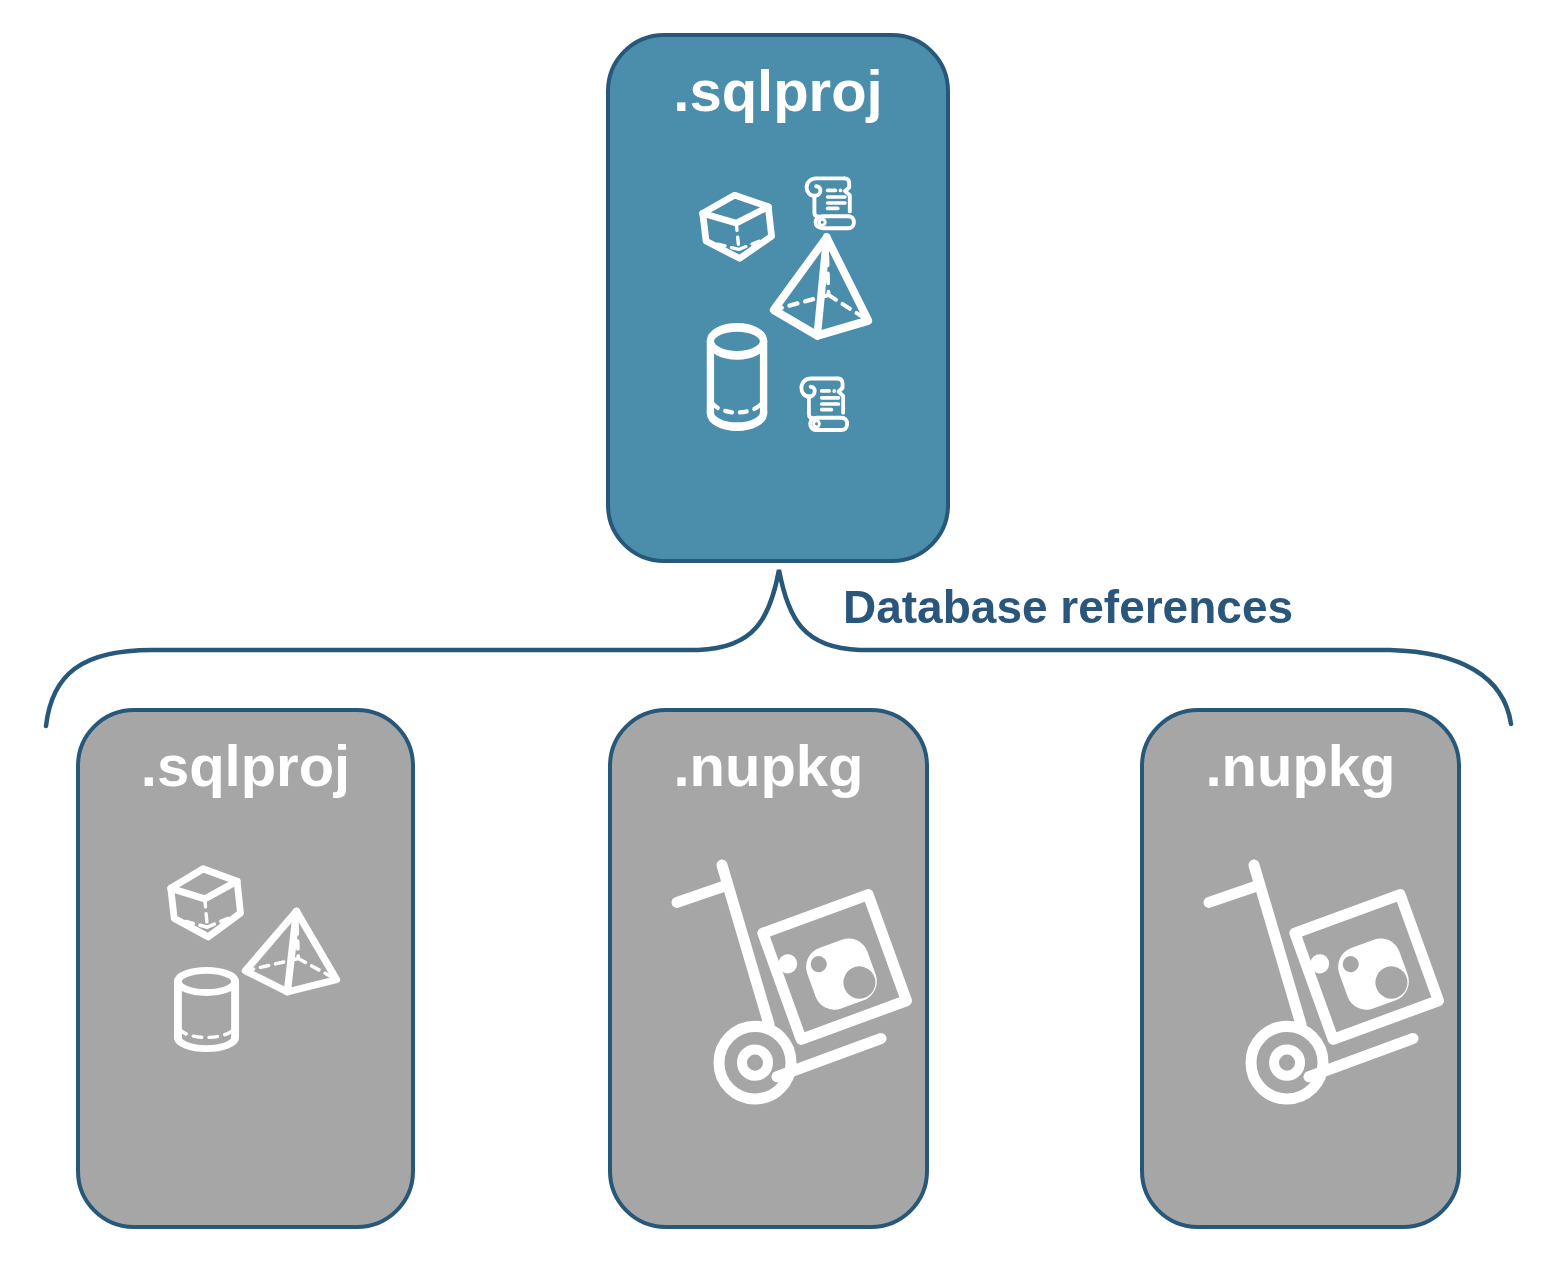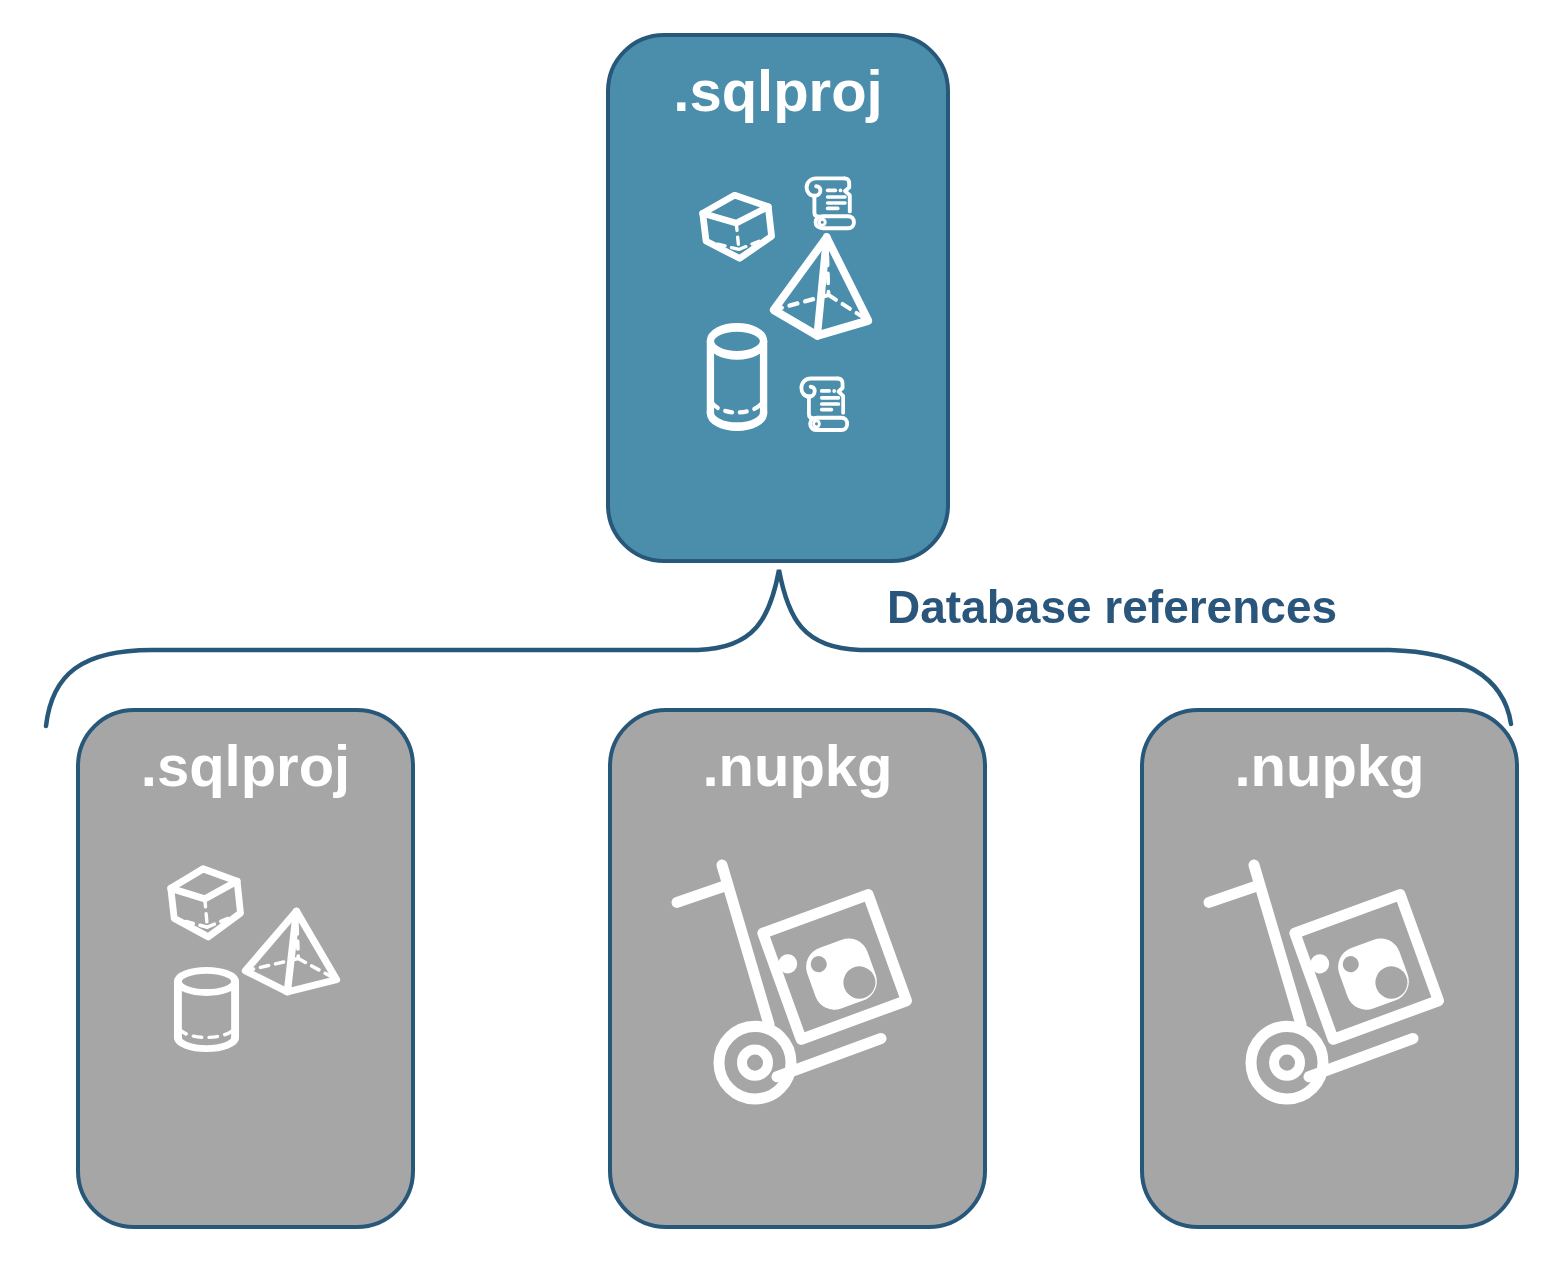--- a/index.html
+++ b/index.html
@@ -12,21 +12,21 @@
     overflow: hidden;
   }
   .card {
     position: absolute;
     box-sizing: border-box;
     border: 4px solid #27587A;
     border-radius: 58px;
     text-align: center;
   }
   .card.main  { left: 606px;  top: 33px;  width: 344px; height: 530px; background: #4B8EAB; }
-  .card.child { top: 708px; width: 379px; height: 521px; background: #A6A6A6; }
+  .card.child { top: 708px; width: 321px; height: 521px; background: #A6A6A6; }
   .card.child-sql  { left: 76px;  width: 339px; }
   .card.child-nup1 { left: 608px; }
   .card.child-nup2 { left: 1140px; }
   .card-title {
     margin-top: 22px;
     font-size: 58px;
     font-weight: bold;
     line-height: 1.1;
     color: #ffffff;
     letter-spacing: 0px;
@@ -53,21 +53,20 @@
   }
   .connector-label {
     position: absolute;
     left: 843px;
     top: 580px;
     font-size: 46px;
     font-weight: bold;
     color: #2B567B;
     white-space: nowrap;
     user-select: none;
-    margin-left: 44px;
   }
   .defs-holder { position: absolute; width: 0; height: 0; overflow: hidden; }
 </style>
 </head>
 <body>
 
 <svg class="defs-holder" aria-hidden="true">
   <defs>
     <g id="def-cube" fill="none" stroke="#ffffff" stroke-linecap="round" stroke-linejoin="round">
       <path d="M8 32 L46 10 L86 24 L48 44 Z" stroke-width="8"></path>

